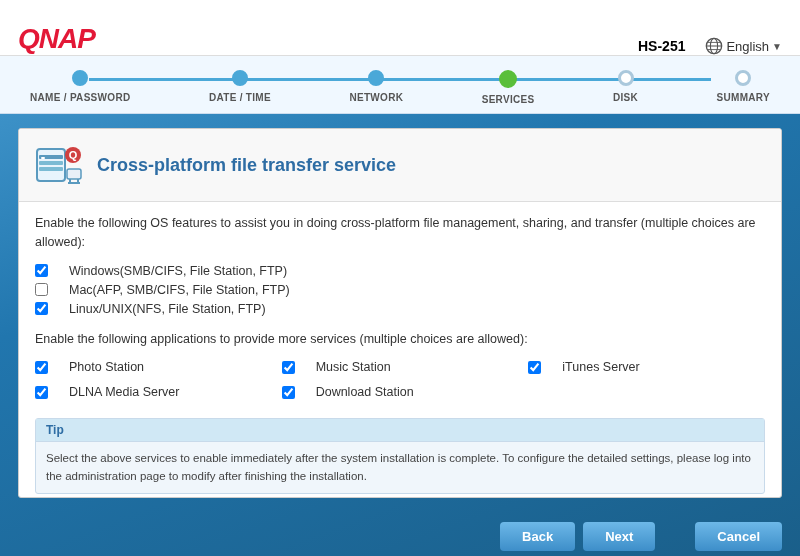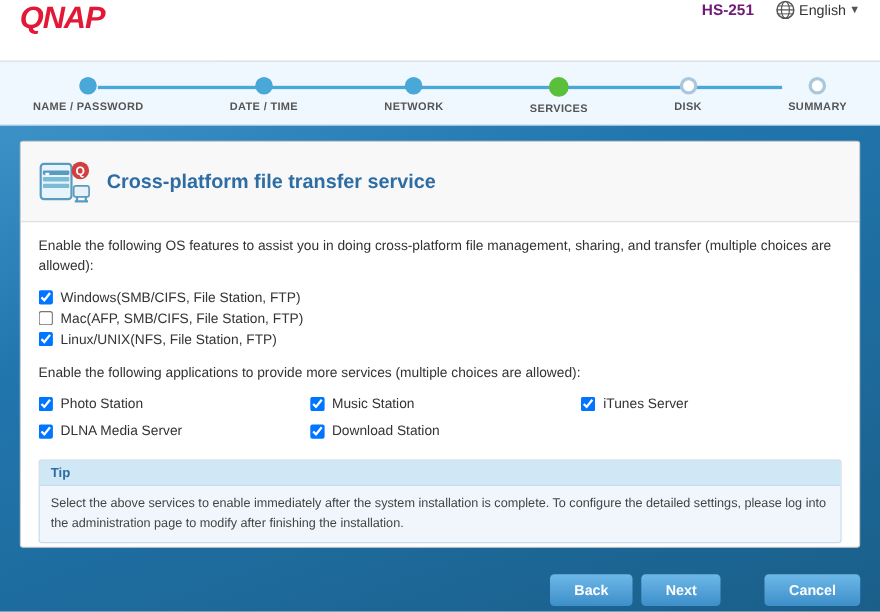--- a/index.html
+++ b/index.html
@@ -10,40 +10,40 @@
       background: linear-gradient(160deg, #4a9fd4 0%, #2176ae 40%, #1a5f8a 100%);
       overflow: hidden;
       position: relative;
     }
 
     
     .header {
       background: #fff;
       height: 56px;
       display: flex;
-      align-items: flex-start;
+      align-items: flex-end;
       justify-content: space-between;
       padding: 0 18px;
       border-bottom: 1px solid #ddd;
     }
     .logo {
       font-size: 28px;
       font-weight: 900;
       color: #e31837;
       letter-spacing: -1px;
       font-style: italic;
     }
     .header-right {
       display: flex;
       align-items: center;
       gap: 20px;
     }
     .device-name {
       font-size: 14px;
-      color: #701a75;
+      color: #000000;
       font-weight: bold;
     }
     .lang-selector {
       display: flex;
       align-items: center;
       gap: 3px;
       font-size: 13px;
       color: #333;
       cursor: pointer;
     }
@@ -164,21 +164,21 @@
       line-height: 1.5;
       font-size: 12.5px;
     }
 
     .checkbox-group {
       margin-bottom: 6px;
     }
     .checkbox-item {
       display: flex;
       align-items: center;
-      gap: 7px;
+      gap: 21px;
       margin-bottom: 5px;
       font-size: 12.5px;
     }
     .checkbox-item input[type="checkbox"] {
       width: 13px;
       height: 13px;
       cursor: pointer;
       margin: 0;
     }
 

